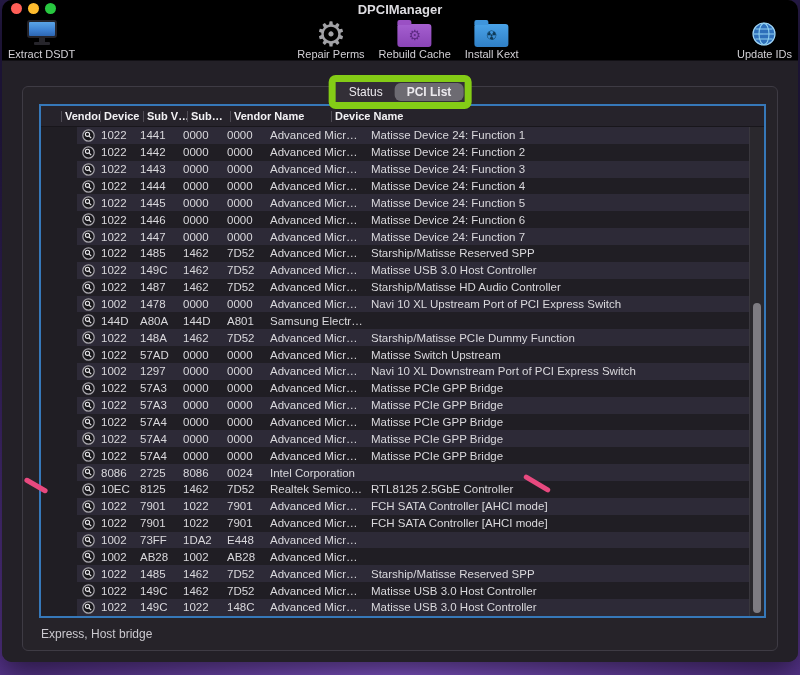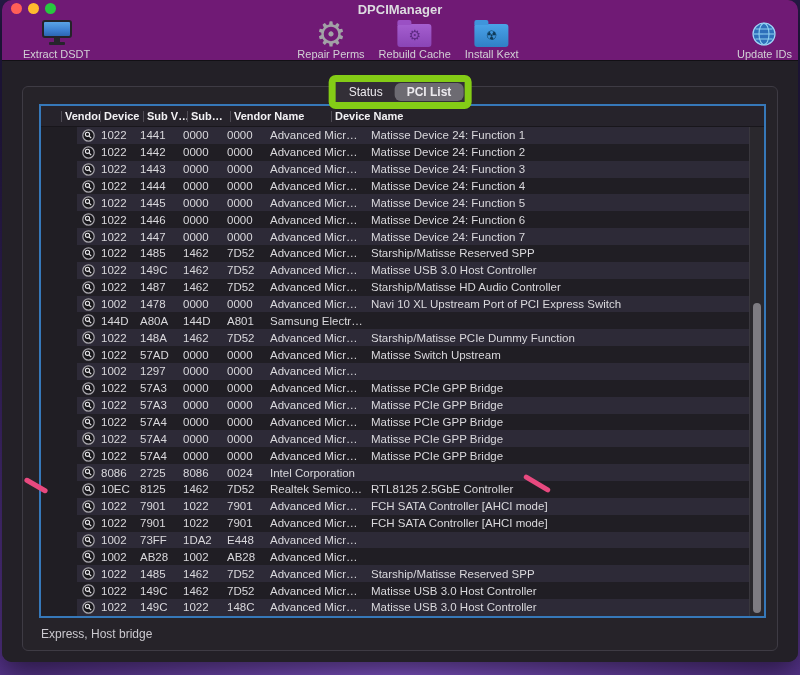--- a/index.html
+++ b/index.html
@@ -7,27 +7,27 @@
   body {
     font-family:"Liberation Sans", sans-serif;
     background:radial-gradient(130% 90% at 50% 102%, #8a5ad6 0%, #5c3794 34%, #3a2465 68%, #261a47 100%);
   }
   .window {
     position:absolute; left:2px; right:2px; top:0; bottom:13px;
     border-radius:10px; overflow:hidden; background:#232027;
     box-shadow:0 12px 30px rgba(0,0,0,.55);
   }
   
-  .chrome { position:absolute; top:0; left:0; right:0; height:61px; background:#701a75; border-bottom:1px solid #121015;padding-left:10px; }
+  .chrome { position:absolute; top:0; left:0; right:0; height:61px; background:#000000; border-bottom:1px solid #121015;padding-left:10px; }
   .traffic { position:absolute; left:9px; top:3px; display:flex; gap:6px; }
   .tl { width:11px; height:11px; border-radius:50%; }
   .tl.red { background:#ff5f57; } .tl.yellow { background:#febc2e; } .tl.green { background:#28c840; }
   .win-title { position:absolute; top:2px; left:0; right:0; text-align:center; font-size:13px; font-weight:700; color:#dddce0; }
   .toolbar { position:absolute; top:16px; left:0; right:0; height:44px; }
-  .tb-left { position:absolute; left:21px; top:0; }
+  .tb-left { position:absolute; left:6px; top:0; }
   .tb-center { position:absolute; left:51%; transform:translateX(-50%); top:0; display:flex; gap:14px; }
   .tb-right { position:absolute; right:6px; top:0; }
   .tb-item { display:flex; flex-direction:column; align-items:center; justify-content:flex-end; height:44px; gap:1px; cursor:default; }
   .tb-label { font-size:11px; color:#d2d0d5; white-space:nowrap; }
   .tb-icon { height:27px; display:flex; align-items:center; justify-content:center; }
   
   .display { width:32px; height:27px; position:relative; }
   .display .screen { position:absolute; left:1px; top:0; width:30px; height:18px; border:2px solid #242329; border-radius:3px;
     background:linear-gradient(180deg,#5aa4e6 0%, #3c7fd0 60%, #2d66b2 100%); }
   .display .neck { position:absolute; left:13px; top:18px; width:6px; height:4px; background:#26252b; }
@@ -379,20 +379,21 @@
                   <circle cx="6.5" cy="6.5" r="5.7" fill="#17161a" stroke="#a9a7ad" stroke-width="1.2"></circle>
                   <circle cx="5.5" cy="5.3" r="2.1" fill="none" stroke="#e8e7ea" stroke-width="1.1"></circle>
                   <line x1="7.2" y1="7.1" x2="9.2" y2="9.1" stroke="#e8e7ea" stroke-width="1.2"></line>
                 </svg>
               </span>
               <span class="cell col-0">1002</span>
               <span class="cell col-1">1297</span>
               <span class="cell col-2">0000</span>
               <span class="cell col-3">0000</span>
               <span class="cell col-4">Advanced Micr…</span>
+              <span class="cell col-5">Navi 10 XL Downstream Port of PCI Express Switch</span>
             </div>
             <div class="trow even">
               <span class="cell col-icon">
                 <svg width="13" height="13" viewBox="0 0 13 13">
                   <circle cx="6.5" cy="6.5" r="5.7" fill="#17161a" stroke="#a9a7ad" stroke-width="1.2"></circle>
                   <circle cx="5.5" cy="5.3" r="2.1" fill="none" stroke="#e8e7ea" stroke-width="1.1"></circle>
                   <line x1="7.2" y1="7.1" x2="9.2" y2="9.1" stroke="#e8e7ea" stroke-width="1.2"></line>
                 </svg>
               </span>
               <span class="cell col-0">1022</span>

